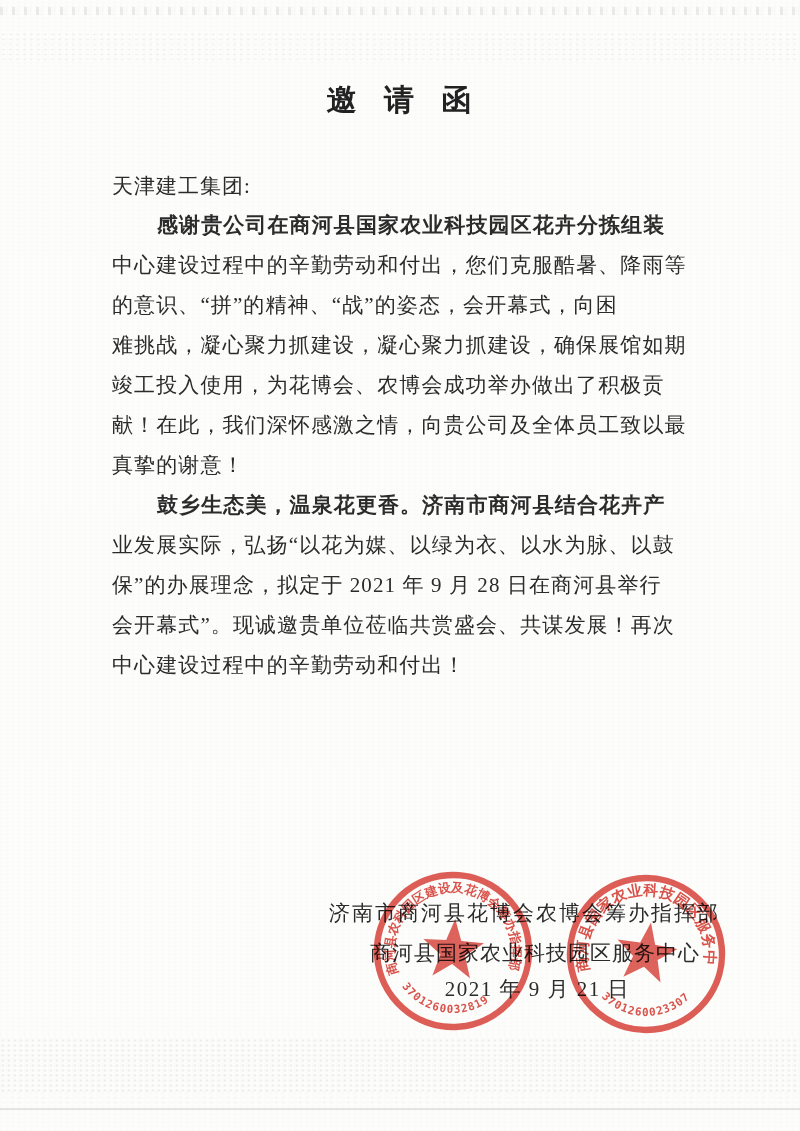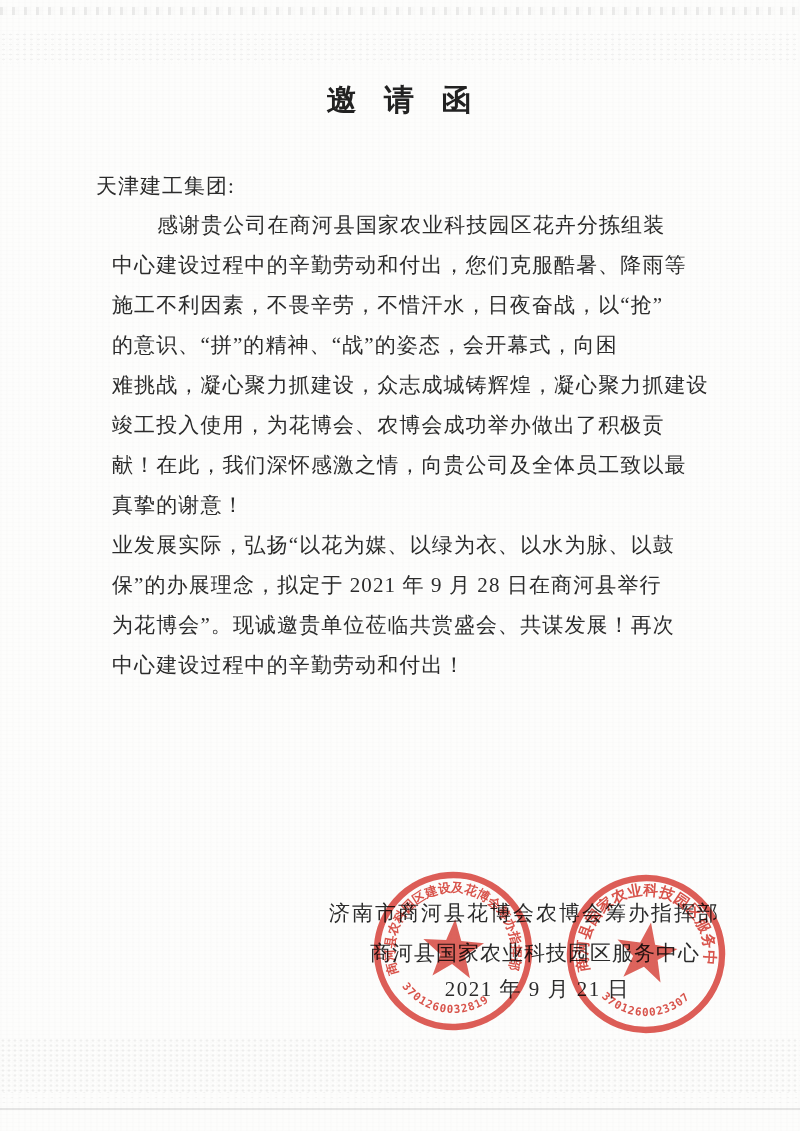--- a/index.html
+++ b/index.html
@@ -29,31 +29,31 @@
     background-size: 8px 5px; }
   .band-bottom-line { top: 1108px; height: 2px; background: rgba(120,120,120,.18); }
 
   .title {
     position: absolute; top: 80px; left: 0; width: 100%;
     margin: 0; text-align: center;
     font-size: 30px; font-weight: 700; letter-spacing: 2px; word-spacing: 16px;
     color: #222; z-index: 1;
   }
   .recipient {
-    position: absolute; top: 172px; left: 96px;
+    position: absolute; top: 172px; left: 112px;
     font-size: 21px; letter-spacing: 1px; z-index: 1;
   }
   .letter-body {
     position: absolute; top: 205px; left: 112px; width: 582px; z-index: 1;
   }
   .letter-body .line {
     height: 40px; line-height: 40px;
     font-size: 21px; letter-spacing: 1.1px; white-space: nowrap;
   }
-  .letter-body .line.indent { padding-left: 45px; }
+  .letter-body .line.indent { padding-left: 45px; font-weight: bold; }
 
   .sig { position: absolute; font-size: 21px; white-space: nowrap; z-index: 1; }
   .sig-1 { top: 899px; right: 80px;  letter-spacing: 2px; }
   .sig-2 { top: 939px; right: 100px; letter-spacing: 1px; }
   .sig-date { top: 975px; right: 170px; letter-spacing: 1.5px; }
 
   .seal {
     position: absolute; width: 170px; height: 170px;
     mix-blend-mode: multiply; opacity: .92; z-index: 2; pointer-events: none;
   }
@@ -78,29 +78,29 @@
   <div class="scan-band band-bottom-soft"></div>
   <div class="scan-band band-bottom-line"></div>
 
   <h1 class="title">邀 请 函</h1>
 
   <div class="recipient">天津建工集团:</div>
 
   <div class="letter-body" id="letter-body">
       <div class="line indent">感谢贵公司在商河县国家农业科技园区花卉分拣组装</div>
       <div class="line">中心建设过程中的辛勤劳动和付出，您们克服酷暑、降雨等</div>
-      <div class="line">施工不利因素，不畏辛劳，不惜汗水，日夜奋战，以“抢”</div>
       <div class="line">的意识、“拼”的精神、“战”的姿态，会开幕式，向困</div>
-      <div class="line">难挑战，凝心聚力抓建设，众志成城铸辉煌，凝心聚力抓建设</div>
+      <div class="line">难挑战，凝心聚力抓建设，凝心聚力抓建设，确保展馆如期</div>
       <div class="line">竣工投入使用，为花博会、农博会成功举办做出了积极贡</div>
       <div class="line">献！在此，我们深怀感激之情，向贵公司及全体员工致以最</div>
       <div class="line">真挚的谢意！</div>
+      <div class="line indent">鼓乡生态美，温泉花更香。济南市商河县结合花卉产</div>
       <div class="line">业发展实际，弘扬“以花为媒、以绿为衣、以水为脉、以鼓</div>
       <div class="line">保”的办展理念，拟定于 2021 年 9 月 28 日在商河县举行</div>
-      <div class="line">为花博会”。现诚邀贵单位莅临共赏盛会、共谋发展！再次</div>
+      <div class="line">会开幕式”。现诚邀贵单位莅临共赏盛会、共谋发展！再次</div>
       <div class="line">中心建设过程中的辛勤劳动和付出！</div>
     </div>
 
   <div class="sig sig-1">济南市商河县花博会农博会筹办指挥部</div>
   <div class="sig sig-2">商河县国家农业科技园区服务中心</div>
   <div class="sig sig-date">2021 年 9 月 21 日</div>
 
   <svg class="seal seal-left" viewBox="0 0 170 170" aria-hidden="true">
     <defs>
       <path id="arc-l" d="M 29.6 105.2 A 59 59 0 1 1 140.4 105.2"></path>

